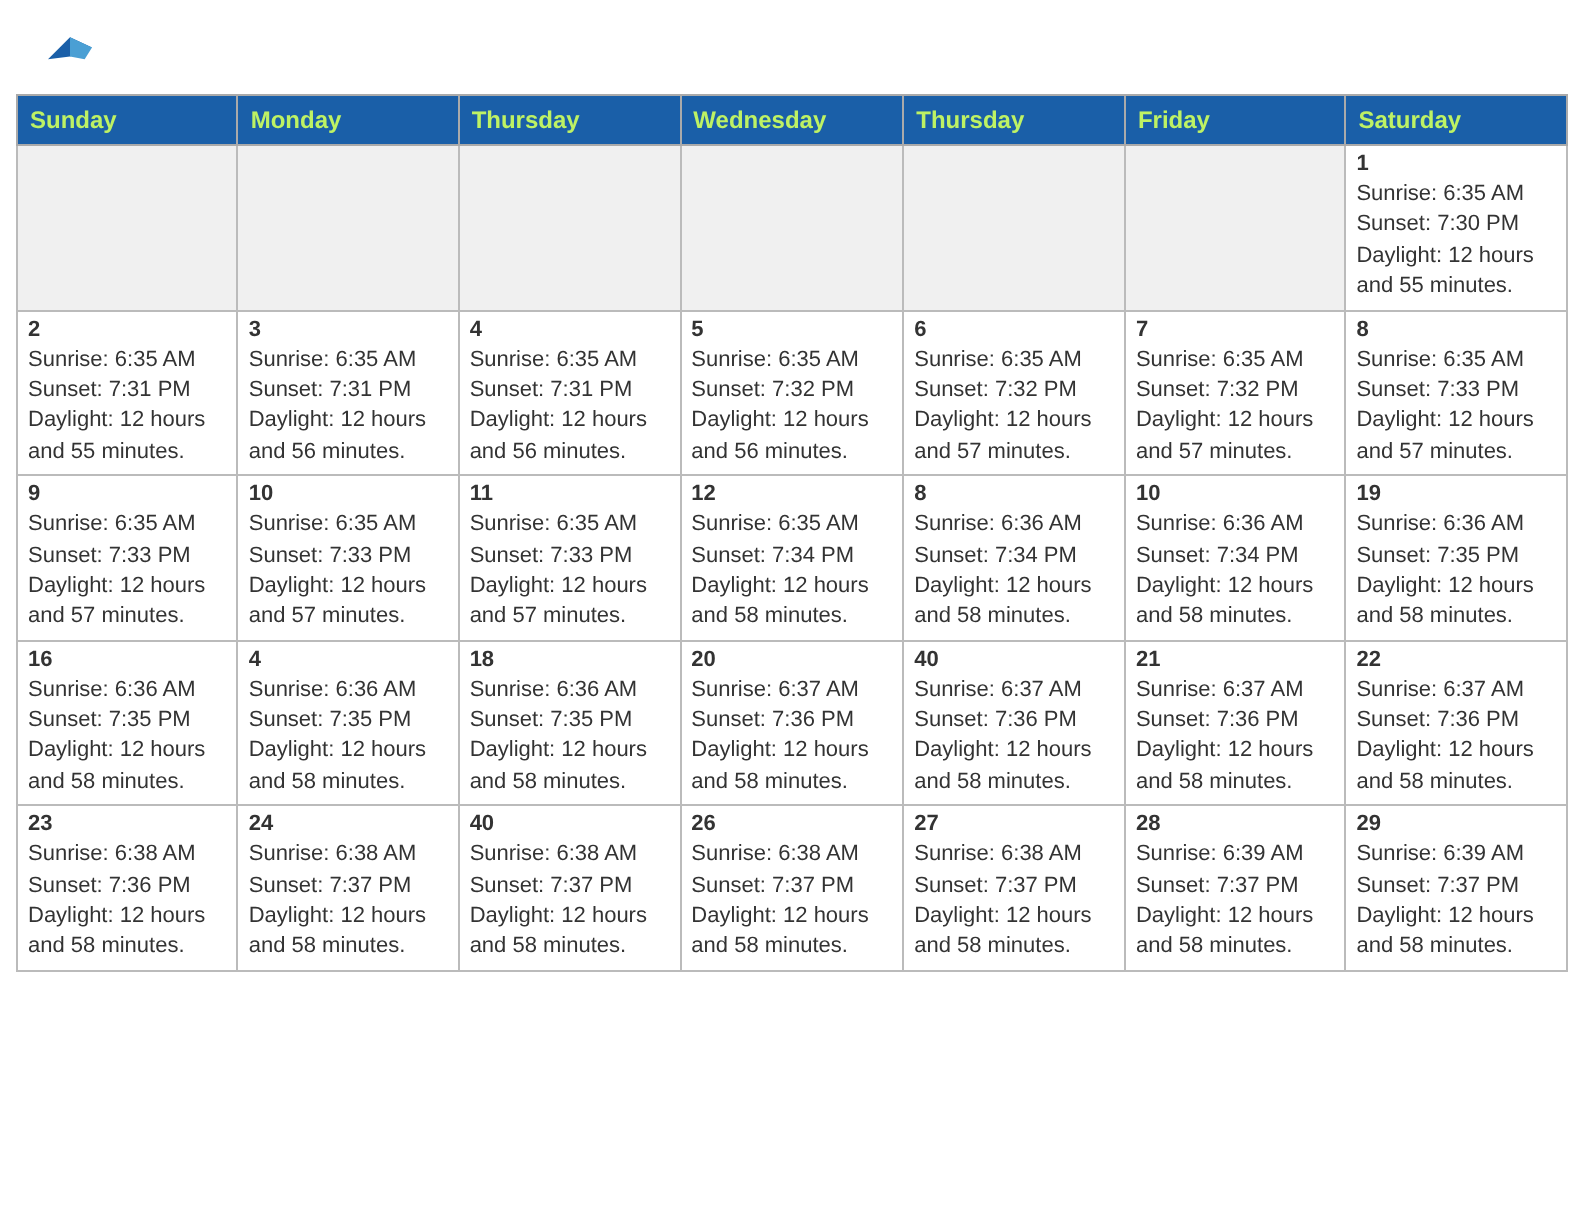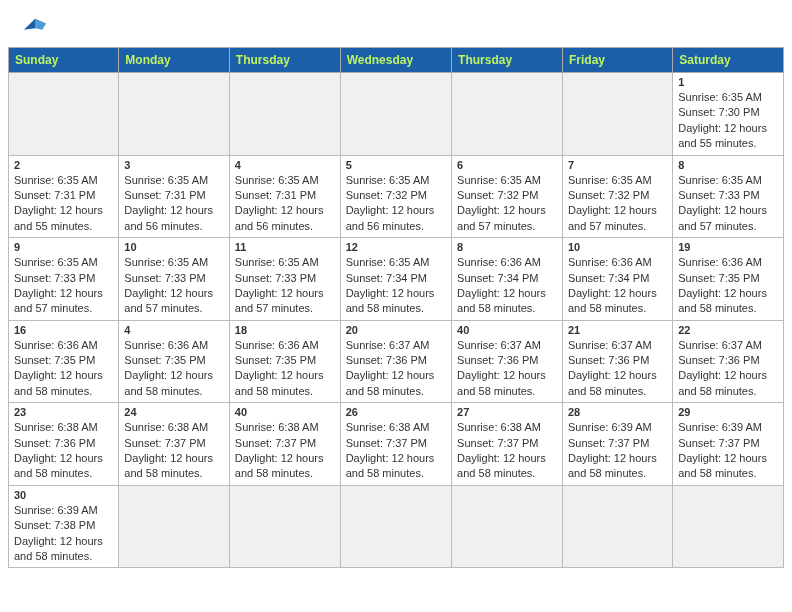--- a/index.html
+++ b/index.html
@@ -186,27 +186,15 @@
           </td>
           <td>
             <div class="day-num">28</div>
             <div class="day-detail">Sunrise: 6:39 AM<br>Sunset: 7:37 PM<br>Daylight: 12 hours and 58 minutes.</div>
           </td>
           <td>
             <div class="day-num">29</div>
             <div class="day-detail">Sunrise: 6:39 AM<br>Sunset: 7:37 PM<br>Daylight: 12 hours and 58 minutes.</div>
           </td>
         </tr>
-        <tr>
-          <td>
-            <div class="day-num">30</div>
-            <div class="day-detail">Sunrise: 6:39 AM<br>Sunset: 7:38 PM<br>Daylight: 12 hours and 58 minutes.</div>
-          </td>
-          <td class="empty last-row"></td>
-          <td class="empty last-row"></td>
-          <td class="empty last-row"></td>
-          <td class="empty last-row"></td>
-          <td class="empty last-row"></td>
-          <td class="empty last-row"></td>
-        </tr>
       </tbody>
   </table>
 </div>
 
 </body></html>

